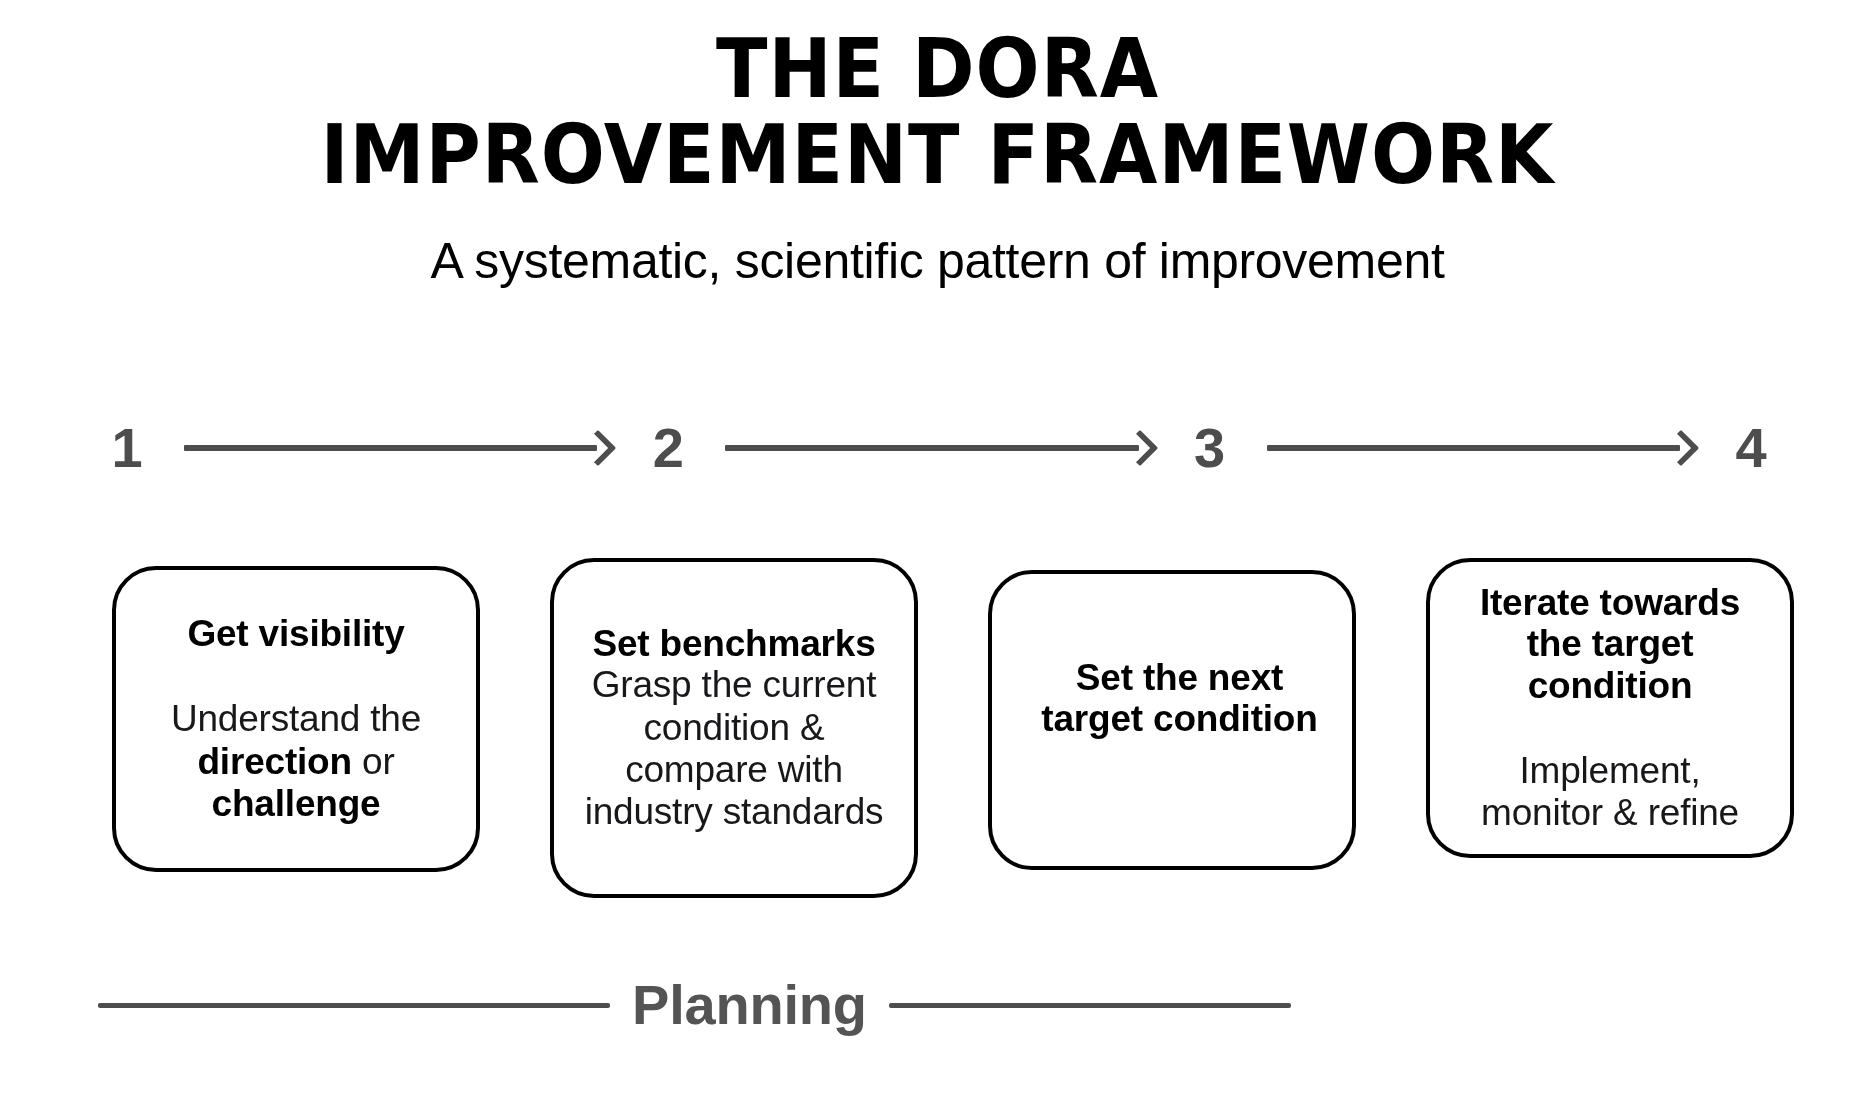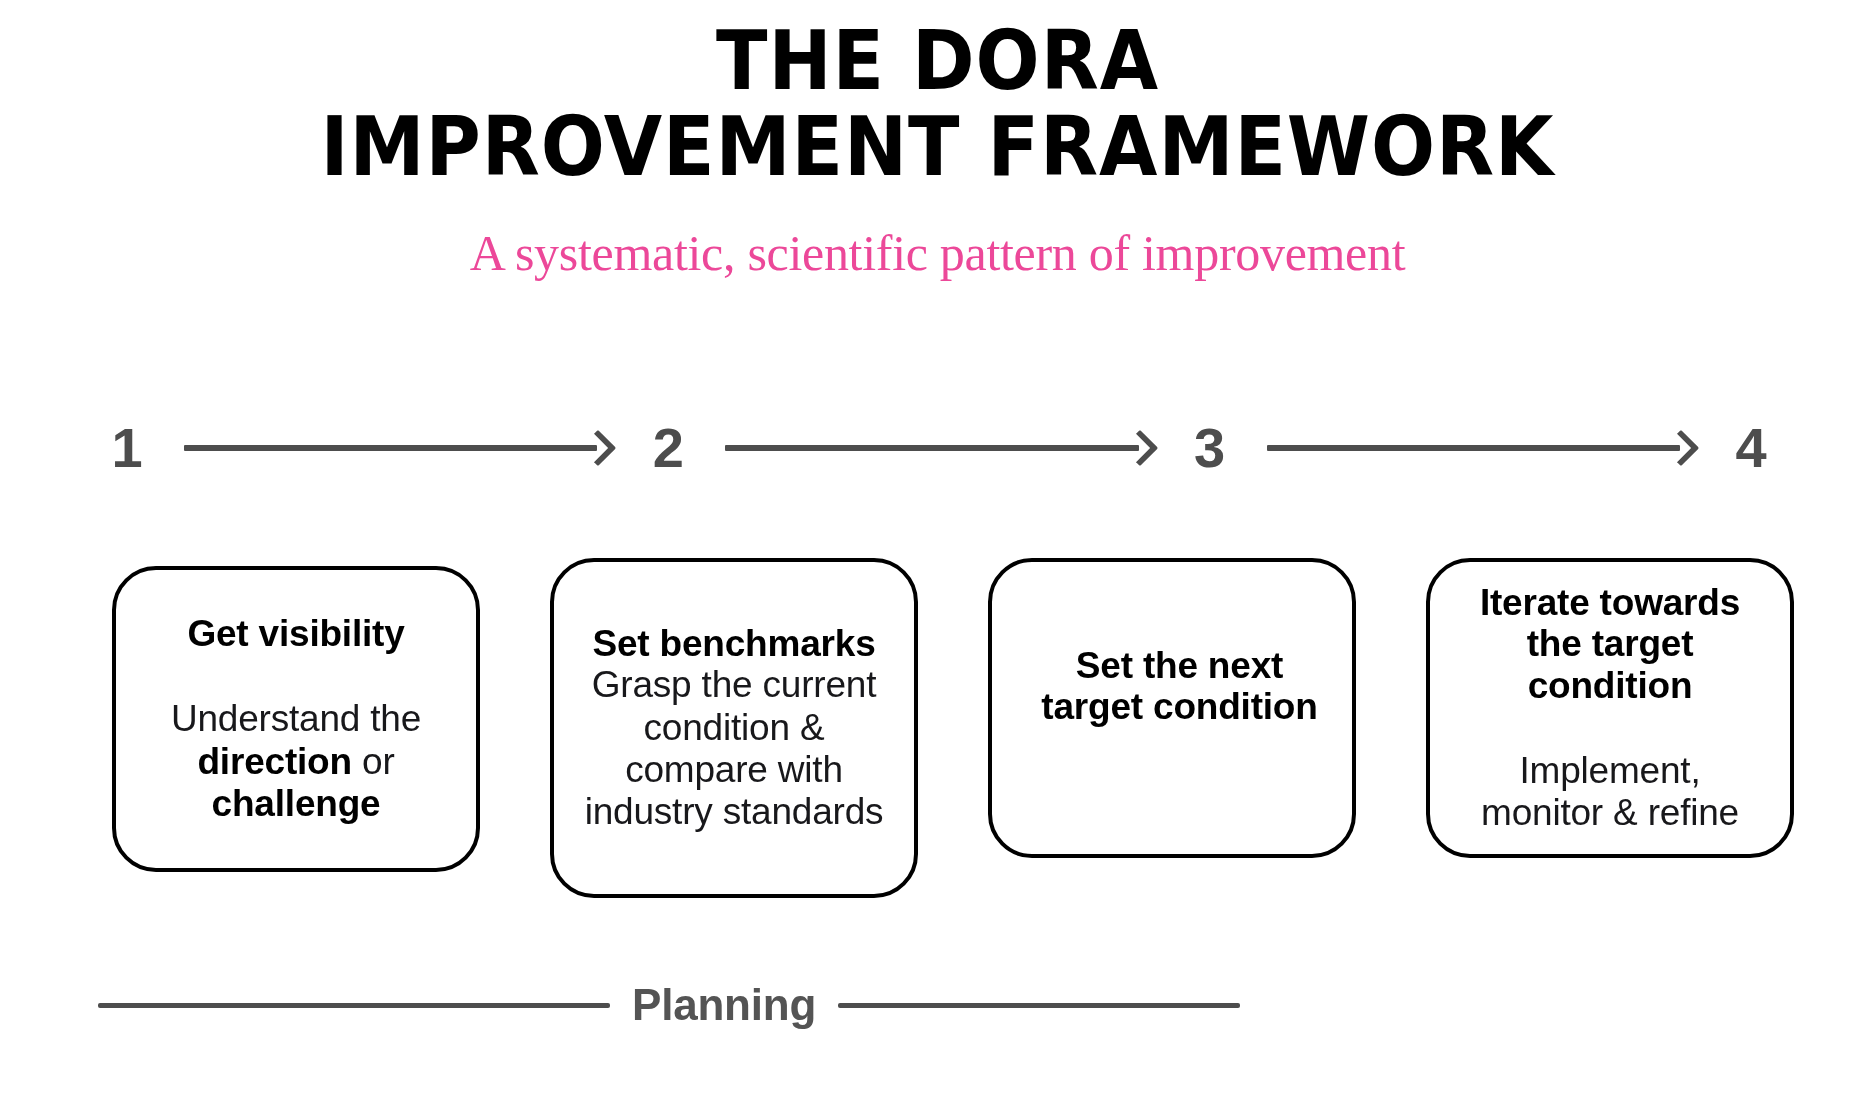--- a/index.html
+++ b/index.html
@@ -11,46 +11,46 @@
     width: 1875px;
     height: 1109px;
     font-family: "Liberation Sans", "DejaVu Sans", sans-serif;
     color: #111111;
     overflow: hidden;
     position: relative;
   }
 
   
   .header {
-    padding-top: 18px;
+    padding-top: 26px;
     text-align: center;
   }
   .title {
     font-family: "DejaVu Sans", sans-serif;
     font-weight: 700;
     font-size: 82px;
     line-height: 1.05;
     letter-spacing: 1px;
     color: #000000;
     text-transform: uppercase;
     transform: scaleX(0.92);
     transform-origin: center top;
     margin: 0;
   }
   .title-line {
     display: block;
     white-space: nowrap;
   }
   .subtitle {
     margin: 36px 0 0 0;
-    font-family: Liberation Serif, serif;
+    font-family: Liberation Sans, sans-serif;
     font-weight: 400;
     font-size: 50px;
     line-height: 1.1;
-    color: #ec4899;
+    color: #000000;
     letter-spacing: -0.3px;
   }
 
   
   .steps-row {
     position: absolute;
     left: 98px;
     top: 410px;
     width: 1682px;
     height: 76px;
@@ -134,21 +134,21 @@
     line-height: 1.14;
     color: #18181b;
     letter-spacing: -0.2px;
     margin: 0;
   }
   .card-body b { font-weight: 700; color: #000; text-align: center; }
 
   
   .card.c1 { height: 306px; align-self: flex-start; margin-top: 8px; }
   .card.c2 { height: 340px; align-self: flex-start; margin-top: 0px; }
-  .card.c3 { height: 300px; align-self: flex-start; margin-top: 0px; padding-left: 41px;}
+  .card.c3 { height: 300px; align-self: flex-start; margin-top: 12px; padding-left: 41px;}
   .card.c4 { height: 300px; align-self: flex-start; margin-top: 0px;}
   .card.c2 .card-gap { height: 0px; }
 
   
   .phases {
     position: absolute;
     left: 98px;
     top: 975px;
     width: 1682px;
     height: 60px;
@@ -158,21 +158,21 @@
   .rule {
     height: 5px;
     background: #4d4d4d;
     border-radius: 2px;
   }
   .rule.left  { flex: 0 0 512px; }
   .rule.right { flex: 0 0 402px; }
   .phase-label {
     font-family: "Liberation Sans", sans-serif;
     font-weight: 700;
-    font-size: 44px;
+    font-size: 56px;
     line-height: 1;
     color: #545454;
     letter-spacing: -0.2px;
     white-space: nowrap;
     padding: 0 22px;
   }
   .phase-label.executing { margin-left: 132px; }
 </style>
 </head>
 <body>

